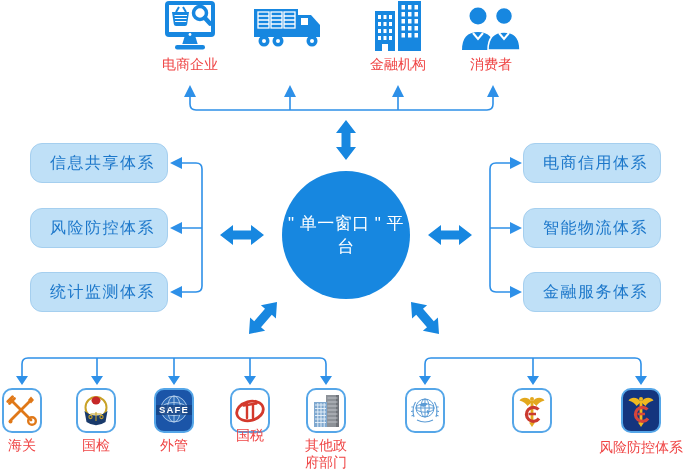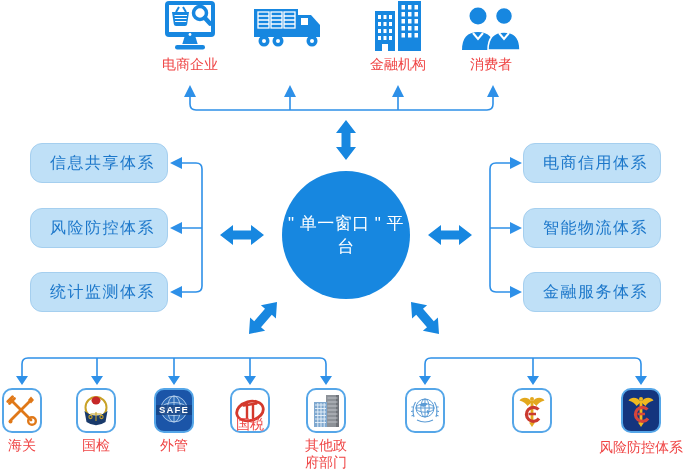--- a/index.html
+++ b/index.html
@@ -224,21 +224,21 @@
   <div class="tile" style="left:230px">
     <svg width="32" height="32" viewBox="0 0 32 32">
       <ellipse cx="16" cy="16" rx="13.5" ry="9.5" fill="none" stroke="#D3392C" stroke-width="2.8" transform="rotate(-15 16 16)"></ellipse>
       <g stroke="#D3392C" stroke-width="2.4" stroke-linecap="round">
         <line x1="13" y1="9" x2="13" y2="23"></line>
           <line x1="19" y1="9" x2="19" y2="23"></line>
         <line x1="9.5" y1="10.5" x2="22.5" y2="8.5"></line>
       </g>
     </svg>
   </div>
-  <div class="label" style="left:220px;top:416px;width:60px">国税</div>
+  <div class="label" style="left:220px;top:427px;width:60px">国税</div>
 
   <div class="tile" style="left:306px">
     <svg width="32" height="36" viewBox="0 0 32 36">
       <rect x="16" y="2" width="13" height="32" fill="#8D9298"></rect>
       <rect x="26" y="2" width="3" height="32" fill="#70747A"></rect>
       <g stroke="#C6CACF" stroke-width="0.9" fill="none">
         <path d="M17.5 5 h10 M17.5 9 h10 M17.5 13 h10 M17.5 17 h10 M17.5 21 h10 M17.5 25 h10 M17.5 29 h10"></path>
       </g>
       <rect x="4" y="9" width="13" height="25" fill="#7FA8CF"></rect>
       <g stroke="#EAF3FB" stroke-width="0.9" fill="none">

